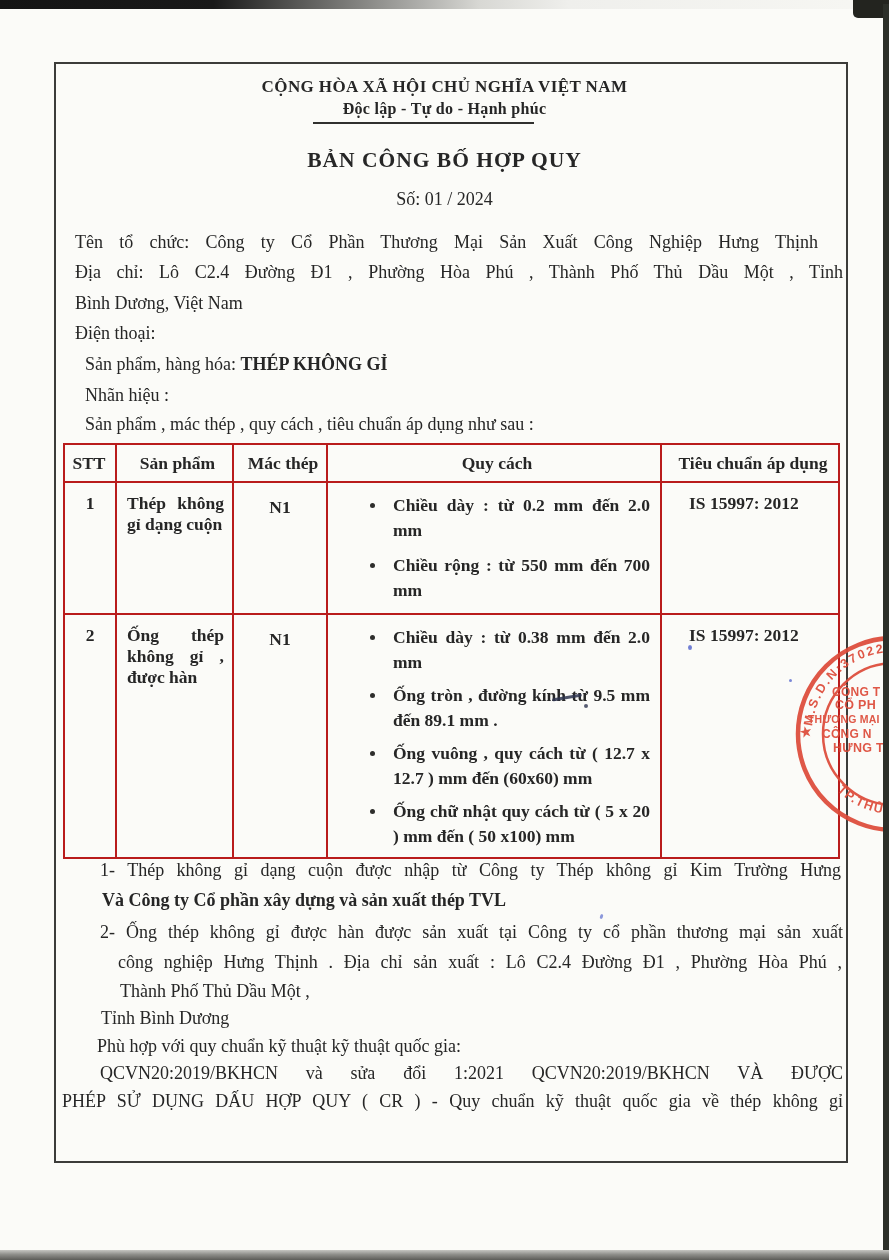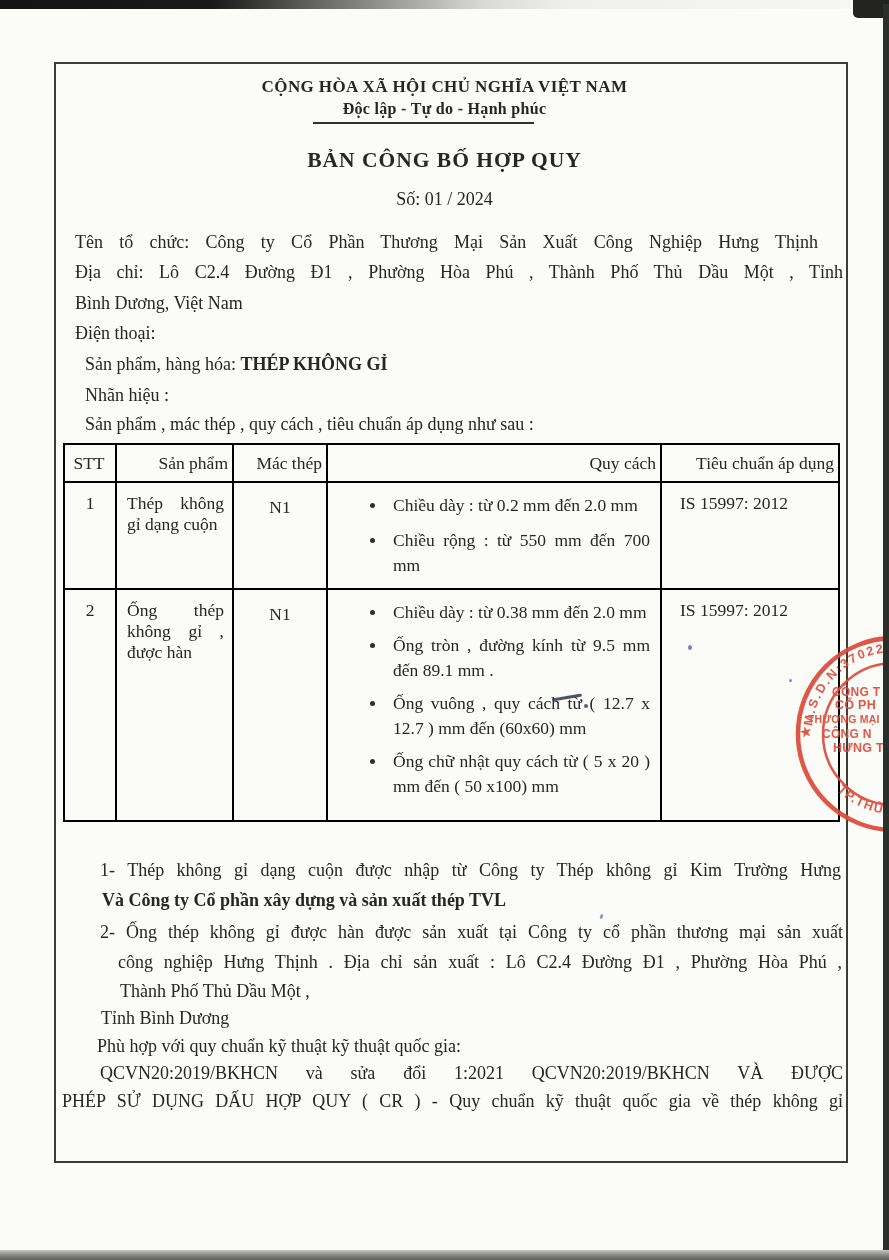--- a/index.html
+++ b/index.html
@@ -25,31 +25,31 @@
   .page-border{left:54px;top:62px;width:790px;height:1097px;border:2px solid #3c3c3a;background:transparent;}
 
   .doc-header-1{top:77px;font-size:17px;font-weight:bold;letter-spacing:.4px;}
   .doc-header-2{top:100px;font-size:16px;font-weight:bold;letter-spacing:.3px;}
   .header-underline{left:313px;top:122px;width:221px;height:2px;background:#30302e;}
   .doc-title{top:148px;font-size:21.5px;font-weight:bold;letter-spacing:1px;}
   .doc-number{top:189px;font-size:18px;}
 
   
   table.spec{position:absolute;left:63px;top:443px;width:775px;border-collapse:collapse;table-layout:fixed;font-size:17.5px;color:#262626;}
-  table.spec td,table.spec th{border:2px solid #000000;font-weight:normal;vertical-align:top;}
+  table.spec td,table.spec th{border:2px solid #b91c1c;font-weight:bold;vertical-align:top;}
   col.c1{width:52px;}col.c2{width:117px;}col.c3{width:94px;}col.c4{width:334px;}col.c5{width:178px;}
   tr.hdr{height:38px;}
-  tr.hdr th{vertical-align:middle;text-align:right;padding:4px 4px 4px 10px;}
+  tr.hdr th{vertical-align:middle;text-align:center;padding:4px 4px 4px 10px;}
   tr.hdr th.ctr{text-align:center;padding-left:2px;}
   tr.r1{height:100px;} tr.r2{height:232px;}
   td.stt{text-align:center;padding-top:10px;}
   td.product{padding:10px 8px 0 10px;text-align:justify;}
   td.grade{text-align:center;padding-top:14px;}
   td.specs{padding:8px 10px 0 8px;}
-  td.standard{padding:10px 6px 0 18px;}
+  td.standard{padding:10px 6px 0 27px;}
   ul.bullets{list-style:none;margin:2px 0 0 32px;padding:0;}
   ul.bullets li{position:relative;padding-left:25px;line-height:25px;text-align:justify;margin-bottom:10px;}
   ul.bullets.tight li{margin-bottom:8px;}
   ul.bullets li::before{content:"";position:absolute;left:2px;top:10px;width:5px;height:5px;border-radius:50%;background:#2e2e2c;}
 
   
   .stamp{left:754px;top:604px;width:280px;height:300px;z-index:30;opacity:.92;}
   .stamp text{font-family:"Liberation Sans","DejaVu Sans",sans-serif;font-weight:bold;fill:#dd4a38;}
 
   

